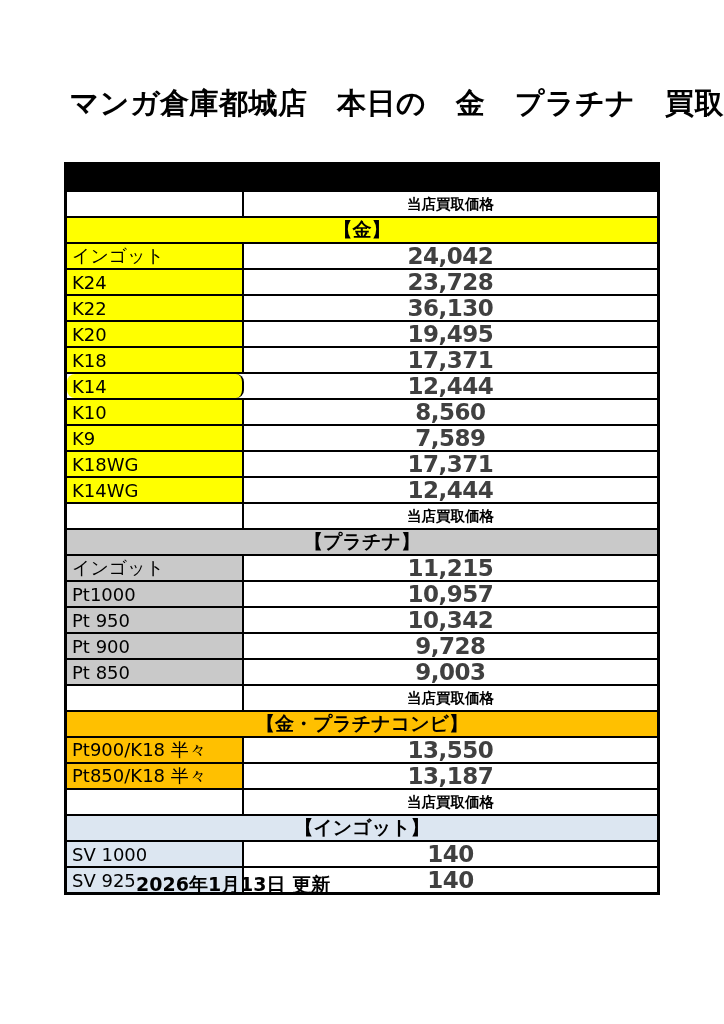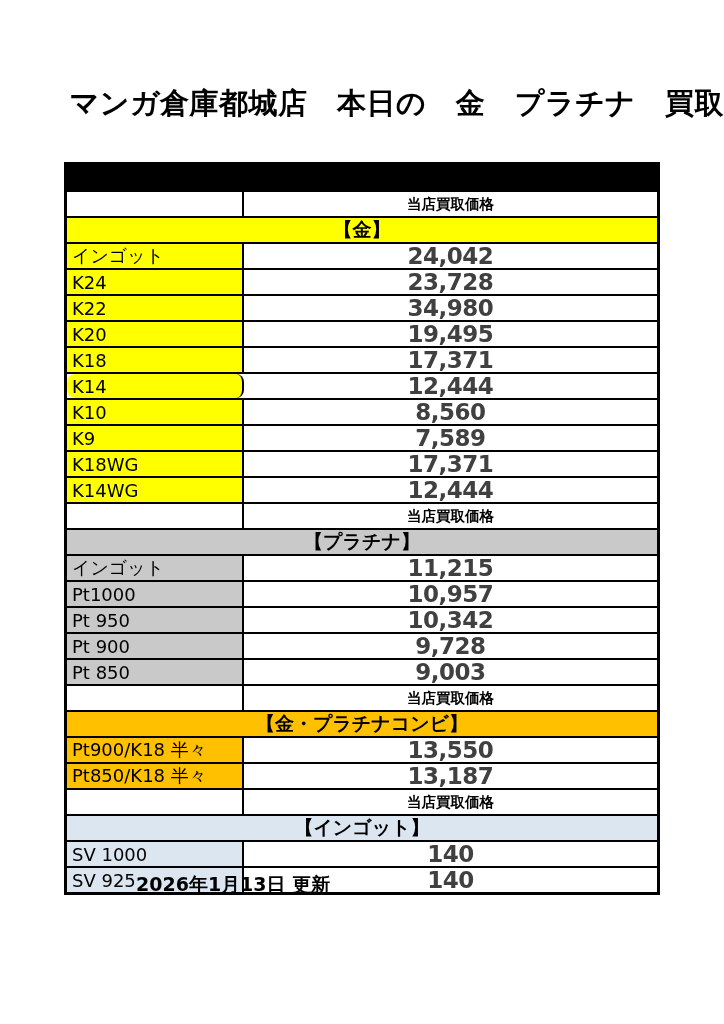--- a/index.html
+++ b/index.html
@@ -120,21 +120,21 @@
       <div class="row">
         <div class="cell-left" style="background: rgb(255, 255, 0);">インゴット</div>
         <div class="cell-right price">24,042</div>
       </div>
       <div class="row">
         <div class="cell-left" style="background: rgb(255, 255, 0);">K24</div>
         <div class="cell-right price">23,728</div>
       </div>
       <div class="row">
         <div class="cell-left" style="background: rgb(255, 255, 0);">K22</div>
-        <div class="cell-right price">34,980</div>
+        <div class="cell-right price">36,130</div>
       </div>
       <div class="row">
         <div class="cell-left" style="background: rgb(255, 255, 0);">K20</div>
         <div class="cell-right price">19,495</div>
       </div>
       <div class="row">
         <div class="cell-left" style="background: rgb(255, 255, 0);">K18</div>
         <div class="cell-right price">17,371</div>
       </div>
       <div class="row">

